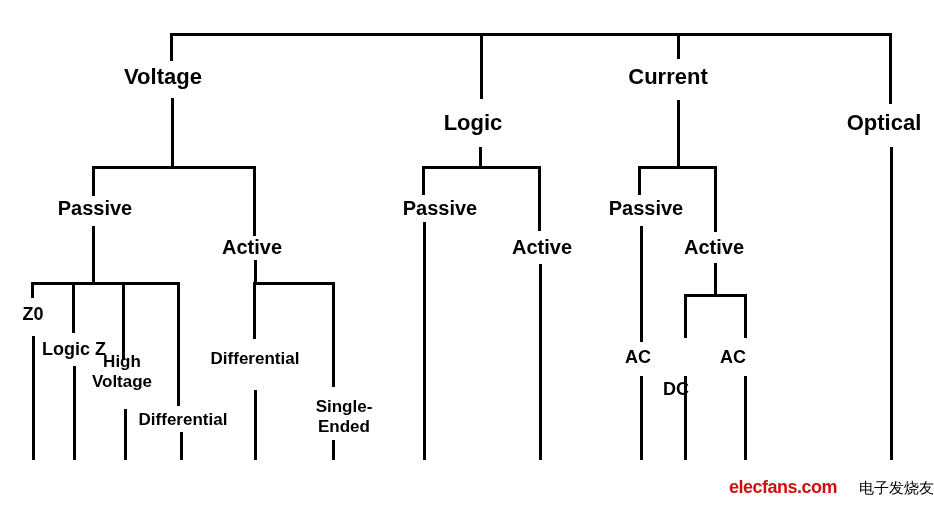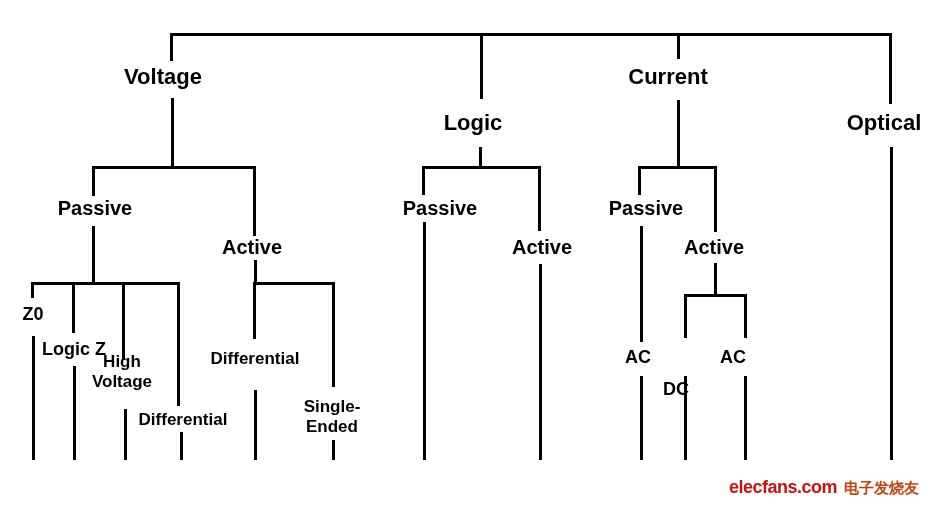--- a/index.html
+++ b/index.html
@@ -19,21 +19,21 @@
   .l3{font-size:17px;}
   .l3b{font-size:18px;}
   .two{line-height:20px;}
   #watermark{
     position:absolute;left:729px;top:477px;white-space:nowrap;
   }
   #watermark .brand{
     color:#cc1111;font-size:18px;font-weight:bold;letter-spacing:-0.5px;
   }
   #watermark .brand-cn{
-    color:#c2410c;font-size:15px;font-weight:bold;margin-left:7px;
+    color:#000000;font-size:15px;font-weight:normal;margin-left:22px;
   }
 </style>
 </head>
 <body>
 
 <div id="canvas">
 
   <div class="ln h" style="left:170px;top:33px;width:722px;"></div>
 
   <div class="ln v" style="left:170px;top:33px;height:28px;"></div>
@@ -94,21 +94,21 @@
   <div class="lbl l2" style="left:482px;top:236px;">Active</div>
   <div class="lbl l2" style="left:586px;top:197px;">Passive</div>
   <div class="lbl l2" style="left:654px;top:236px;">Active</div>
 
   <div class="lbl l3b" style="left:-27px;top:304px;">Z0</div>
   <div class="lbl l3b" style="left:14px;top:339px;">Logic Z</div>
   <div class="lbl l3 two" style="left:62px;top:352px;">High
 Voltage</div>
   <div class="lbl l3" style="left:123px;top:410px;">Differential</div>
   <div class="lbl l3" style="left:195px;top:349px;">Differential</div>
-  <div class="lbl l3 two" style="left:272px;top:397px;">Single-
+  <div class="lbl l3 two" style="left:284px;top:397px;">Single-
 Ended</div>
 
   <div class="lbl l3b" style="left:578px;top:347px;">AC</div>
   <div class="lbl l3b" style="left:616px;top:347px;margin-top:32px;">DC</div>
   <div class="lbl l3b" style="left:673px;top:347px;">AC</div>
 
   <div id="watermark">
     <span class="brand">elecfans.com</span><span class="brand-cn">电子发烧友</span>
   </div>
 

